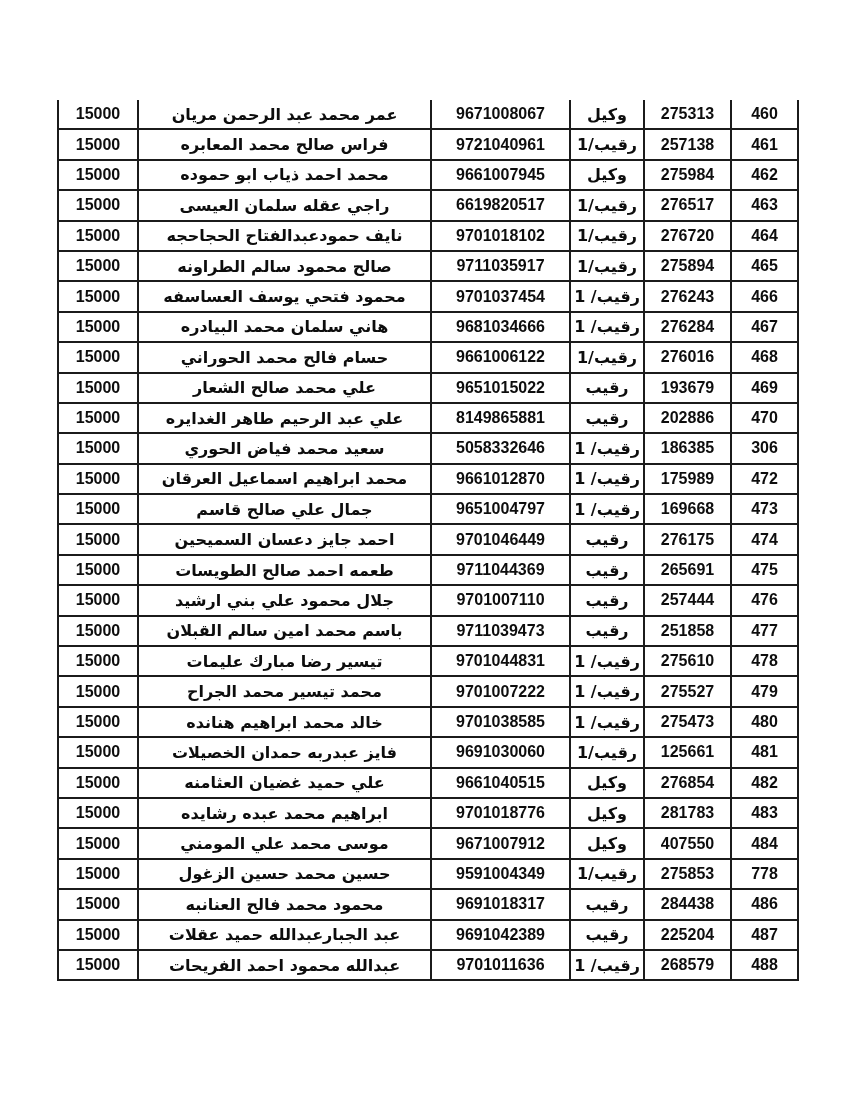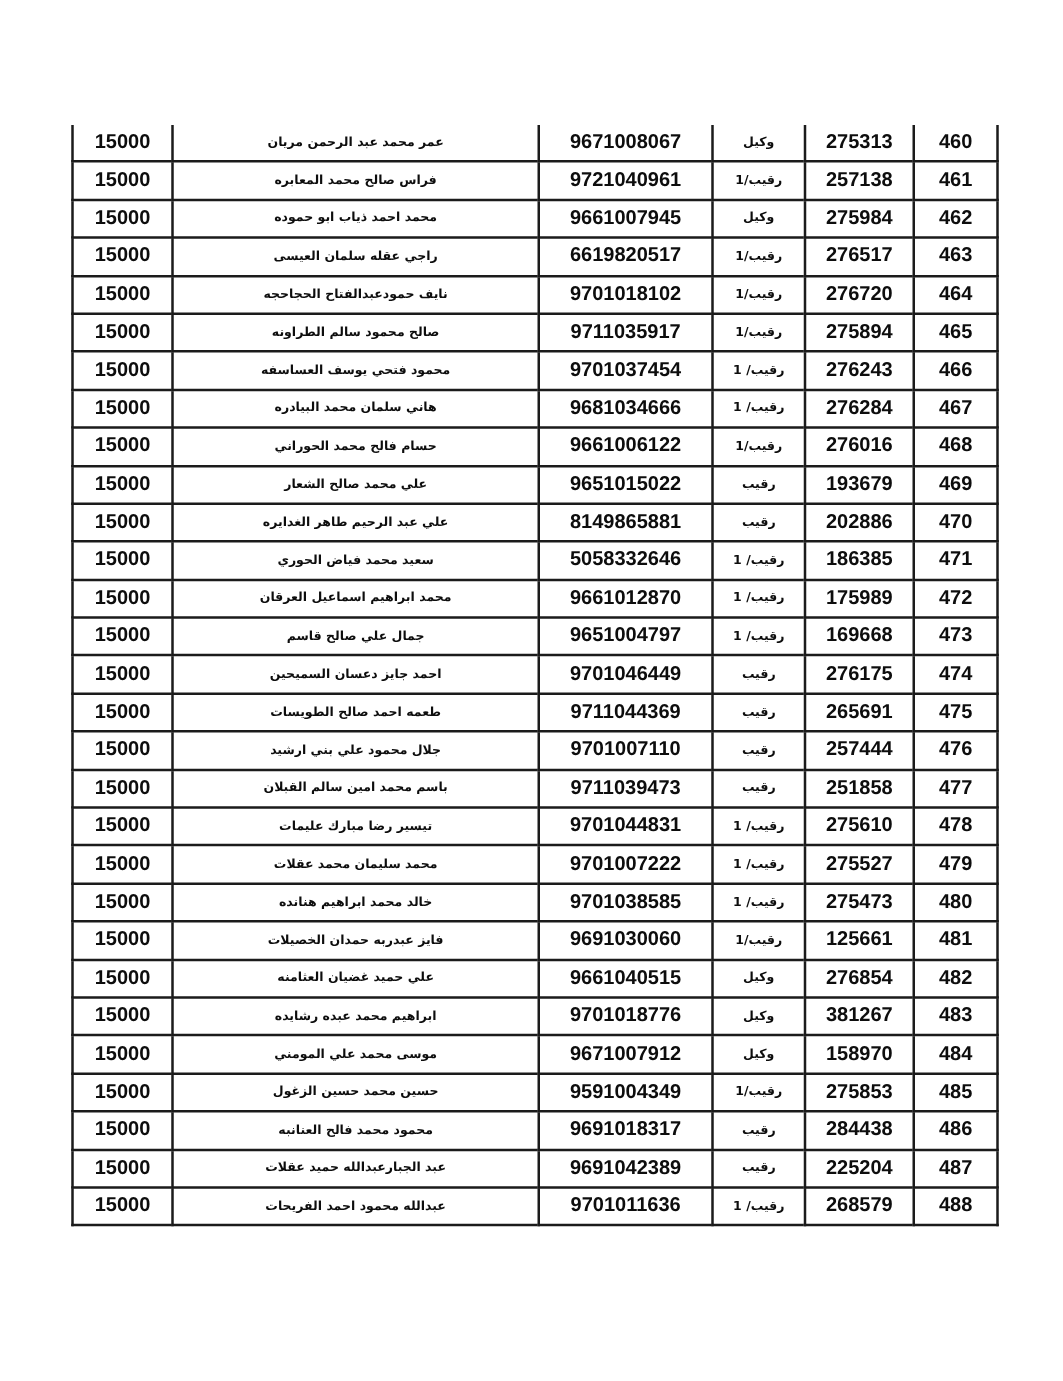--- a/index.html
+++ b/index.html
@@ -40,21 +40,21 @@
   }
   
   table.roster tr:first-child td {
     border-top: none;
   }
   td.num {
     font-size: 16px;
     font-family: "Liberation Sans", "DejaVu Sans", sans-serif;
   }
   td.ar {
-    font-size: 10px;
+    font-size: 16px;
     font-family: "DejaVu Sans", "Liberation Sans", sans-serif;
   }
   col.c-no     { width: 67px;  }
   col.c-serial { width: 87px;  }
   col.c-rank   { width: 74px;  }
   col.c-id     { width: 139px; }
   col.c-name   { width: 293px; }
   col.c-amount { width: 80px;  }
 </style>
 </head>
@@ -153,21 +153,21 @@
   </tr>
         <tr>
     <td class="num">470</td>
     <td class="num">202886</td>
     <td class="ar">رقيب</td>
     <td class="num">8149865881</td>
     <td class="ar">علي عبد الرحيم طاهر الغدايره</td>
     <td class="num">15000</td>
   </tr>
         <tr>
-    <td class="num">471</td>
+    <td class="num">306</td>
     <td class="num">186385</td>
     <td class="ar">رقيب/ 1</td>
     <td class="num">5058332646</td>
     <td class="ar">سعيد محمد فياض الحوري</td>
     <td class="num">15000</td>
   </tr>
         <tr>
     <td class="num">472</td>
     <td class="num">175989</td>
     <td class="ar">رقيب/ 1</td>
@@ -221,21 +221,21 @@
     <td class="ar">رقيب/ 1</td>
     <td class="num">9701044831</td>
     <td class="ar">تيسير رضا مبارك عليمات</td>
     <td class="num">15000</td>
   </tr>
         <tr>
     <td class="num">479</td>
     <td class="num">275527</td>
     <td class="ar">رقيب/ 1</td>
     <td class="num">9701007222</td>
-    <td class="ar">محمد سليمان محمد عقلات</td>
+    <td class="ar">محمد تيسير محمد الجراح</td>
     <td class="num">15000</td>
   </tr>
         <tr>
     <td class="num">480</td>
     <td class="num">275473</td>
     <td class="ar">رقيب/ 1</td>
     <td class="num">9701038585</td>
     <td class="ar">خالد محمد ابراهيم هنانده</td>
     <td class="num">15000</td>
   </tr>
@@ -250,36 +250,36 @@
         <tr>
     <td class="num">482</td>
     <td class="num">276854</td>
     <td class="ar">وكيل</td>
     <td class="num">9661040515</td>
     <td class="ar">علي حميد غضيان العثامنه</td>
     <td class="num">15000</td>
   </tr>
         <tr>
     <td class="num">483</td>
-    <td class="num">381267</td>
+    <td class="num">281783</td>
     <td class="ar">وكيل</td>
     <td class="num">9701018776</td>
     <td class="ar">ابراهيم محمد عبده رشايده</td>
     <td class="num">15000</td>
   </tr>
         <tr>
     <td class="num">484</td>
-    <td class="num">158970</td>
+    <td class="num">407550</td>
     <td class="ar">وكيل</td>
     <td class="num">9671007912</td>
     <td class="ar">موسى محمد علي المومني</td>
     <td class="num">15000</td>
   </tr>
         <tr>
-    <td class="num">485</td>
+    <td class="num">778</td>
     <td class="num">275853</td>
     <td class="ar">رقيب/1</td>
     <td class="num">9591004349</td>
     <td class="ar">حسين محمد حسين الزغول</td>
     <td class="num">15000</td>
   </tr>
         <tr>
     <td class="num">486</td>
     <td class="num">284438</td>
     <td class="ar">رقيب</td>

